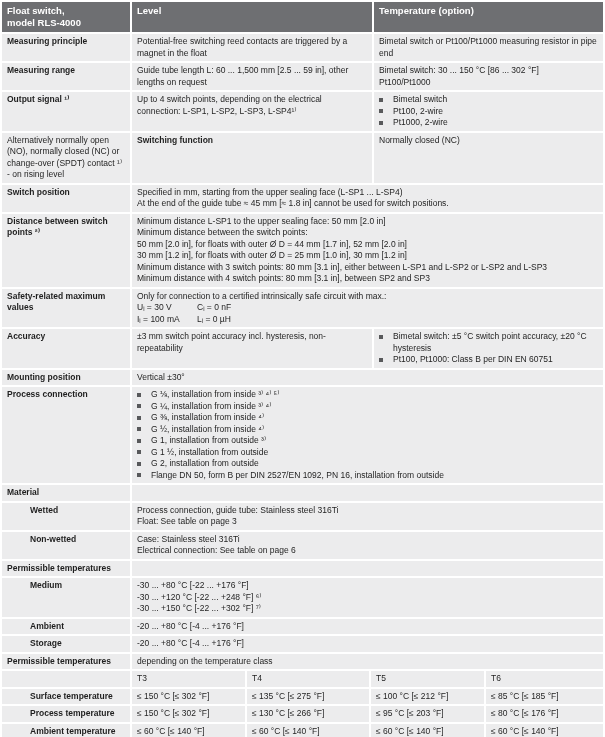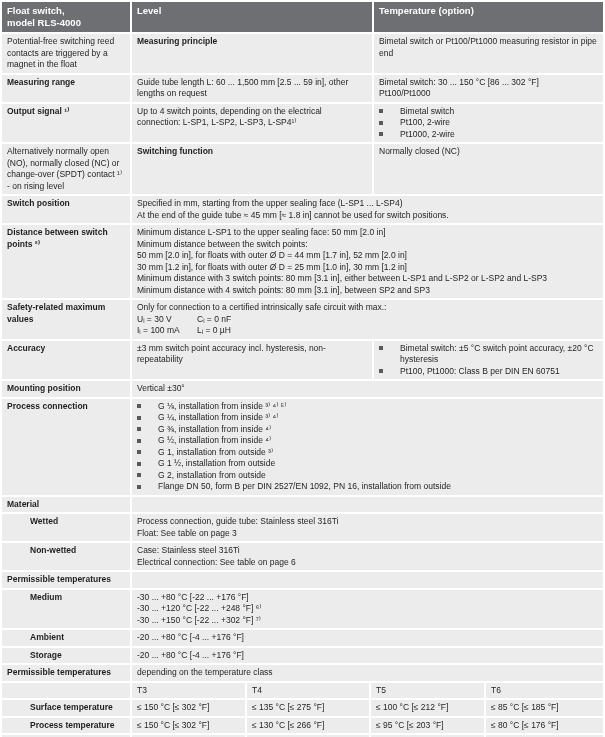--- a/index.html
+++ b/index.html
@@ -18,40 +18,40 @@
   .head .cell{
     background:#6e6f72;color:#ffffff;font-weight:bold;
     font-size:9.5px;line-height:12px;padding:3px 6px 13px 5px;
     white-space:pre-line;display:flex;flex-direction:column;justify-content:flex-start;
   }
   .head{height:30px;}
   .head .cell{box-sizing:border-box;height:30px;}
   .label{font-weight:bold;}
   .label.indent{font-weight:bold;padding-left:28px;}
   .blist{display:flex;flex-direction:column;}
-  .bitem{display:flex;gap:17px;align-items:flex-start;}
+  .bitem{display:flex;gap:10px;align-items:flex-start;}
   .sq{width:4px;height:4px;background:#58595b;margin-top:3.5px;flex:0 0 auto;}
   .pairline{display:grid;grid-template-columns:60px auto;}
   .footer-strip{height:7px;background:#dfe6ea;margin-top:3px;width:601px;}
 </style>
 </head>
 <body>
 
 <div class="doc">
 
   <div class="row r3 head">
     <div class="cell">Float switch,
 model RLS-4000</div>
     <div class="cell">Level</div>
     <div class="cell">Temperature (option)</div>
   </div>
 
   <div class="row r3">
+    <div class="cell label">Measuring principle</div>
     <div class="cell">Potential-free switching reed contacts are triggered by a magnet in the float</div>
-    <div class="cell label">Measuring principle</div>
     <div class="cell">Bimetal switch or Pt100/Pt1000 measuring resistor in pipe end</div>
   </div>
 
   <div class="row r3">
     <div class="cell label">Measuring range</div>
     <div class="cell">Guide tube length L: 60 ... 1,500 mm [2.5 ... 59 in], other lengths on request</div>
     <div class="cell">
       <div>Bimetal switch: 30 ... 150 °C [86 ... 302 °F]</div>
       <div>Pt100/Pt1000</div>
     </div>

